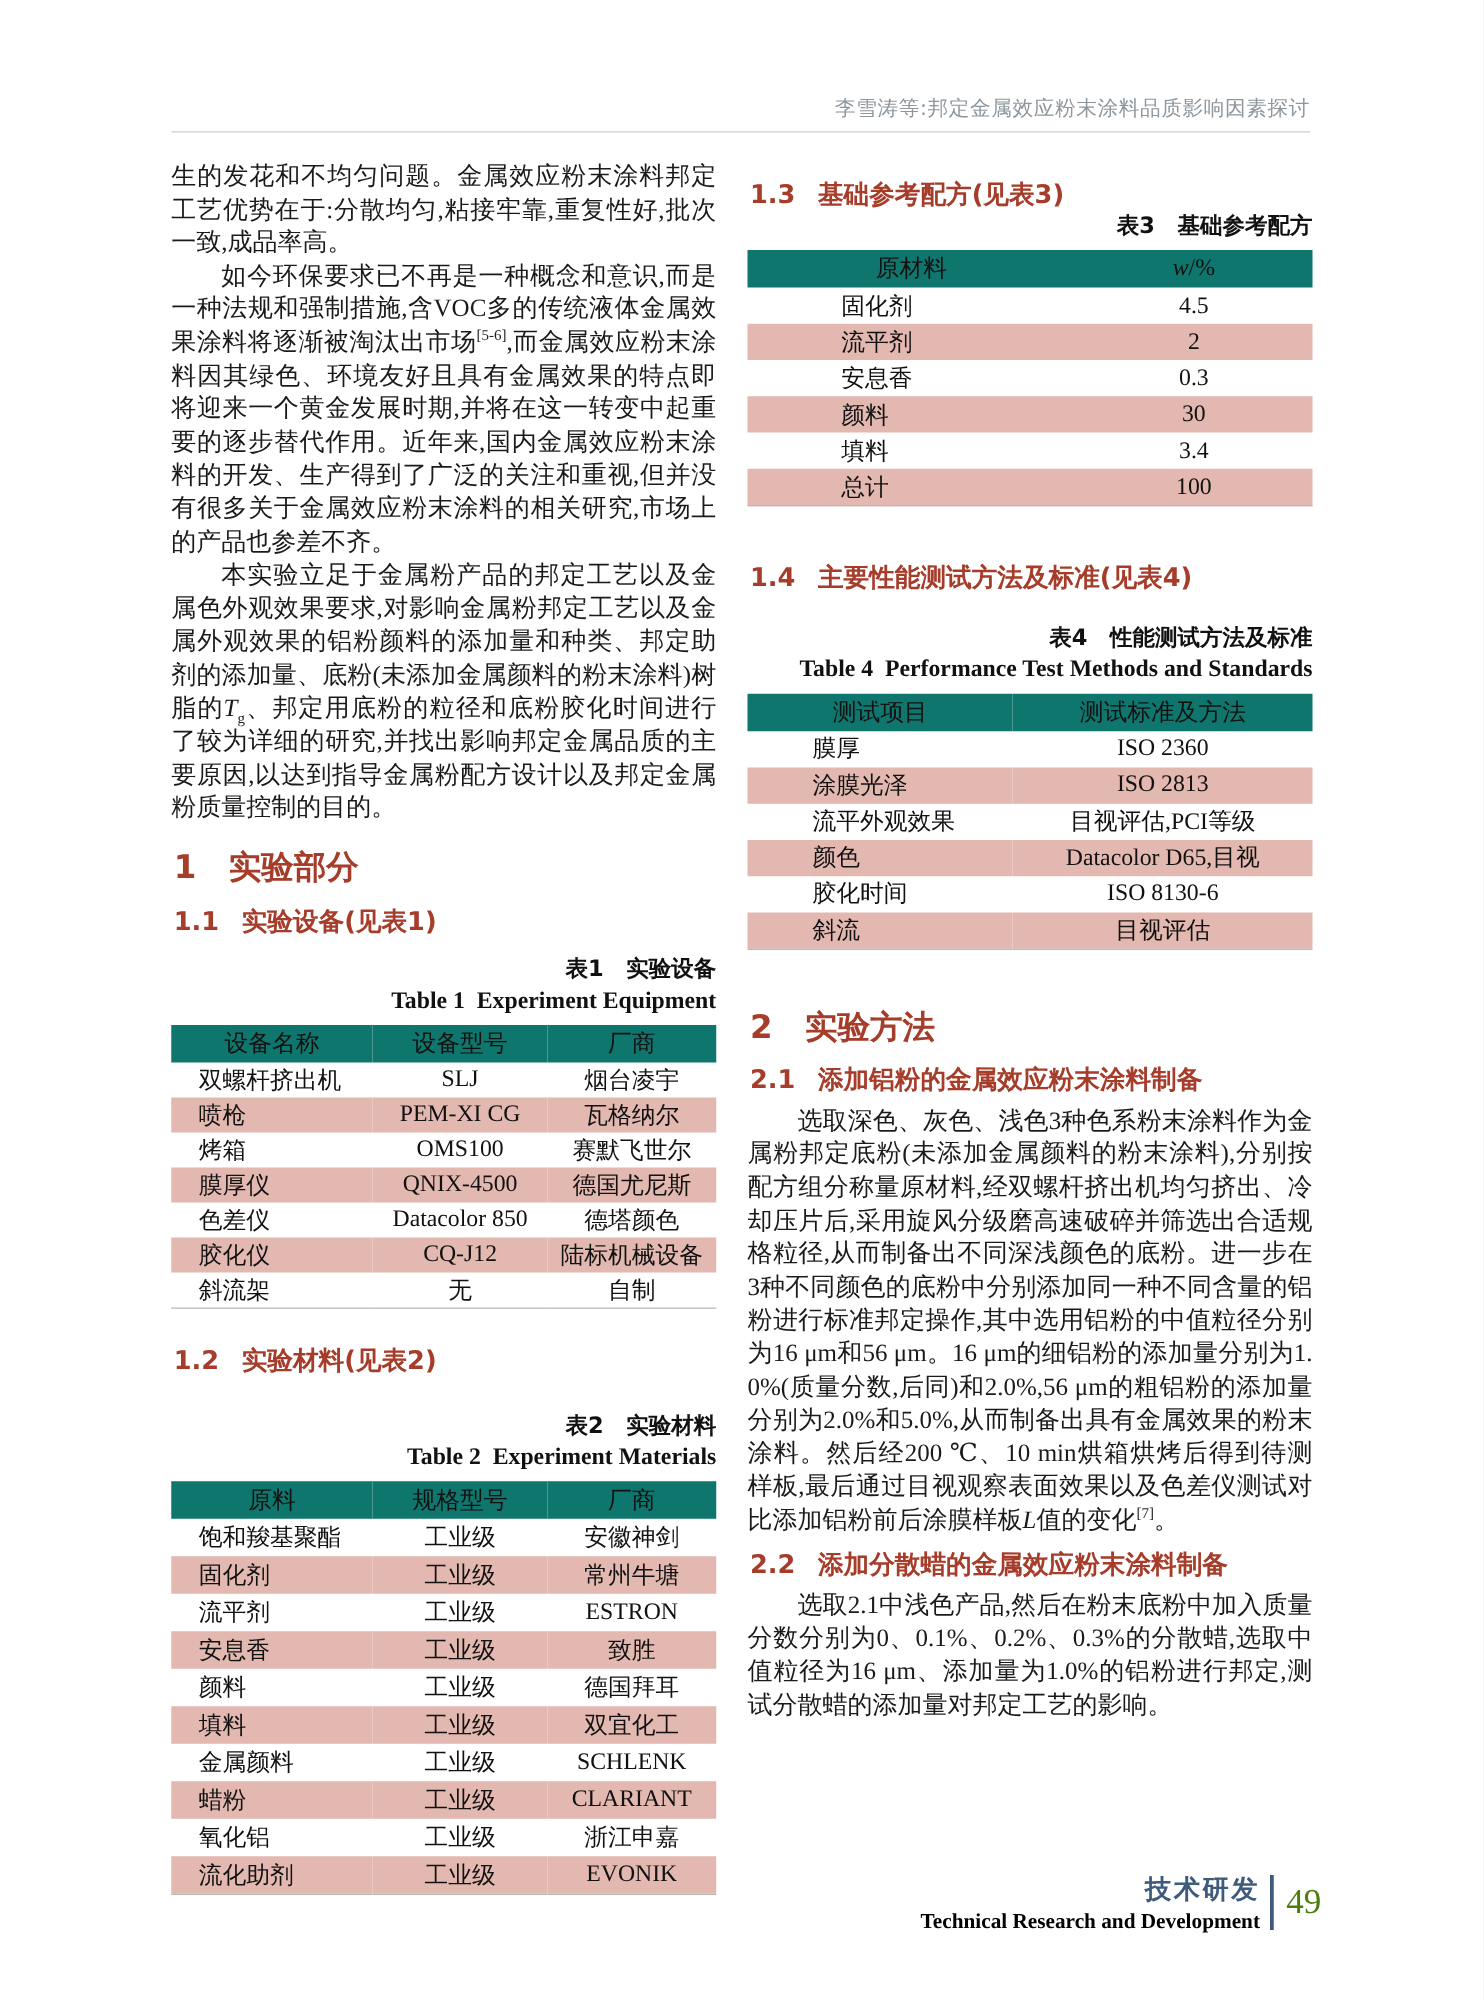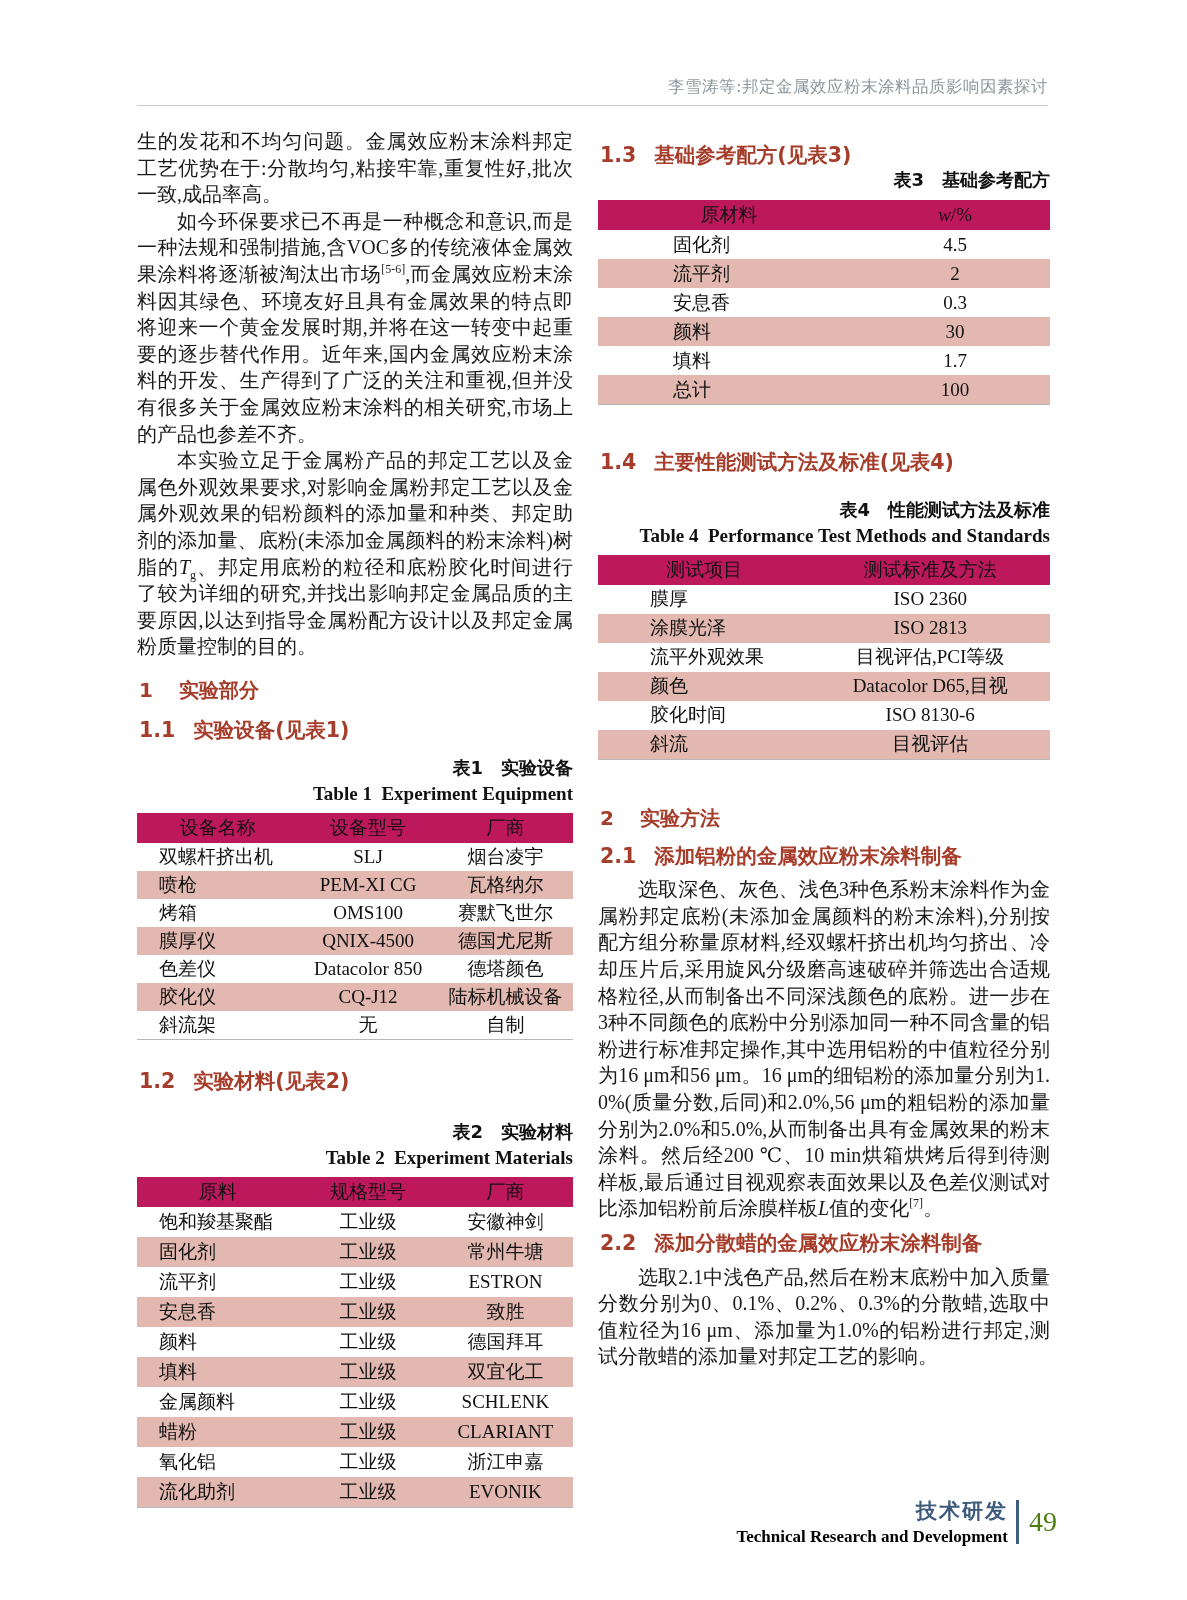--- a/index.html
+++ b/index.html
@@ -34,21 +34,21 @@
     text-align:justify;word-break:break-all;
   }
   .indent{text-indent:2em;}
   sup.cite{font-size:12px;line-height:0;}
   sub.sub{font-size:12px;line-height:0;}
   i.var{font-family:"Liberation Serif","DejaVu Serif",serif;}
 
   .h-sec{
     margin:18px 0 0 2px;
     font-family:"DejaVu Sans","Liberation Sans",sans-serif;
-    font-weight:bold;font-size:20px;color:#a63c2a;line-height:1.25;
+    font-weight:bold;font-size:26px;color:#a63c2a;line-height:1.25;
   }
   .h-sec .h-title{margin-left:26px;}
   .h-sub{
     margin:14px 0 0 2px;
     font-family:"DejaVu Sans","Liberation Sans",sans-serif;
     font-weight:bold;font-size:20.5px;color:#a63c2a;line-height:1.3;
   }
   .h-sub .h-title{margin-left:18px;}
 
   .tbl-cap{margin-top:12px;text-align:right;}
@@ -61,21 +61,21 @@
     font-family:"Liberation Serif","DejaVu Serif",serif;
     font-weight:bold;font-size:19px;color:#111;
   }
 
   table.data-table{
     border-collapse:collapse;width:100%;
     margin-top:8px;font-size:19px;color:#111;
     border-bottom:1px solid #b8b8b8;
   }
   table.data-table th{
-    background:#be185d;font-weight:normal;
+    background:#0f766e;font-weight:normal;
     height:30px;text-align:center;padding:0 4px;
   }
   table.data-table td{height:28px;text-align:center;padding:0 4px;}
   table.t2 td{height:30px;}
   table.data-table tbody tr:nth-child(even){background:#e2b8b0;}
   
   table.t3col td:first-child{text-align:left;padding-left:22px;}
   table.t3col col.c1{width:37%;} table.t3col col.c2{width:32%;} table.t3col col.c3{width:31%;}
   table.t2col td:first-child{text-align:left;}
   table.tbl3 td:first-child{padding-left:75px;}
@@ -295,21 +295,21 @@
           <tr>
               <td>安息香</td>
               <td>0.3</td>
             </tr>
           <tr>
               <td>颜料</td>
               <td>30</td>
             </tr>
           <tr>
               <td>填料</td>
-              <td>1.7</td>
+              <td>3.4</td>
             </tr>
           <tr>
               <td>总计</td>
               <td>100</td>
             </tr>
         </tbody>
       </table>
 
       <h2 class="h-sub gap-14"><span class="h-num">1.4</span><span class="h-title">主要性能测试方法及标准(见表4)</span></h2>
 

